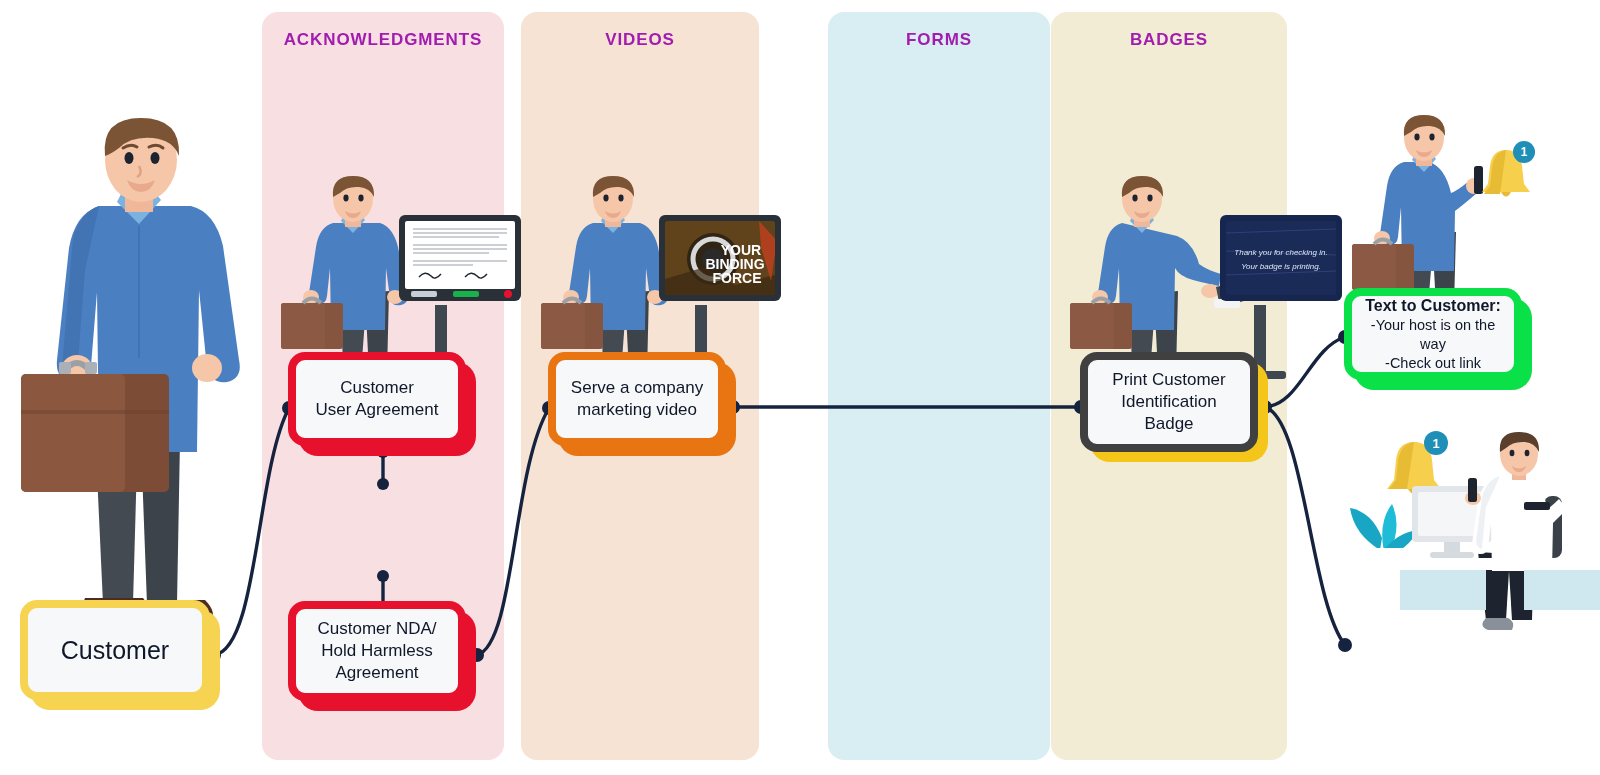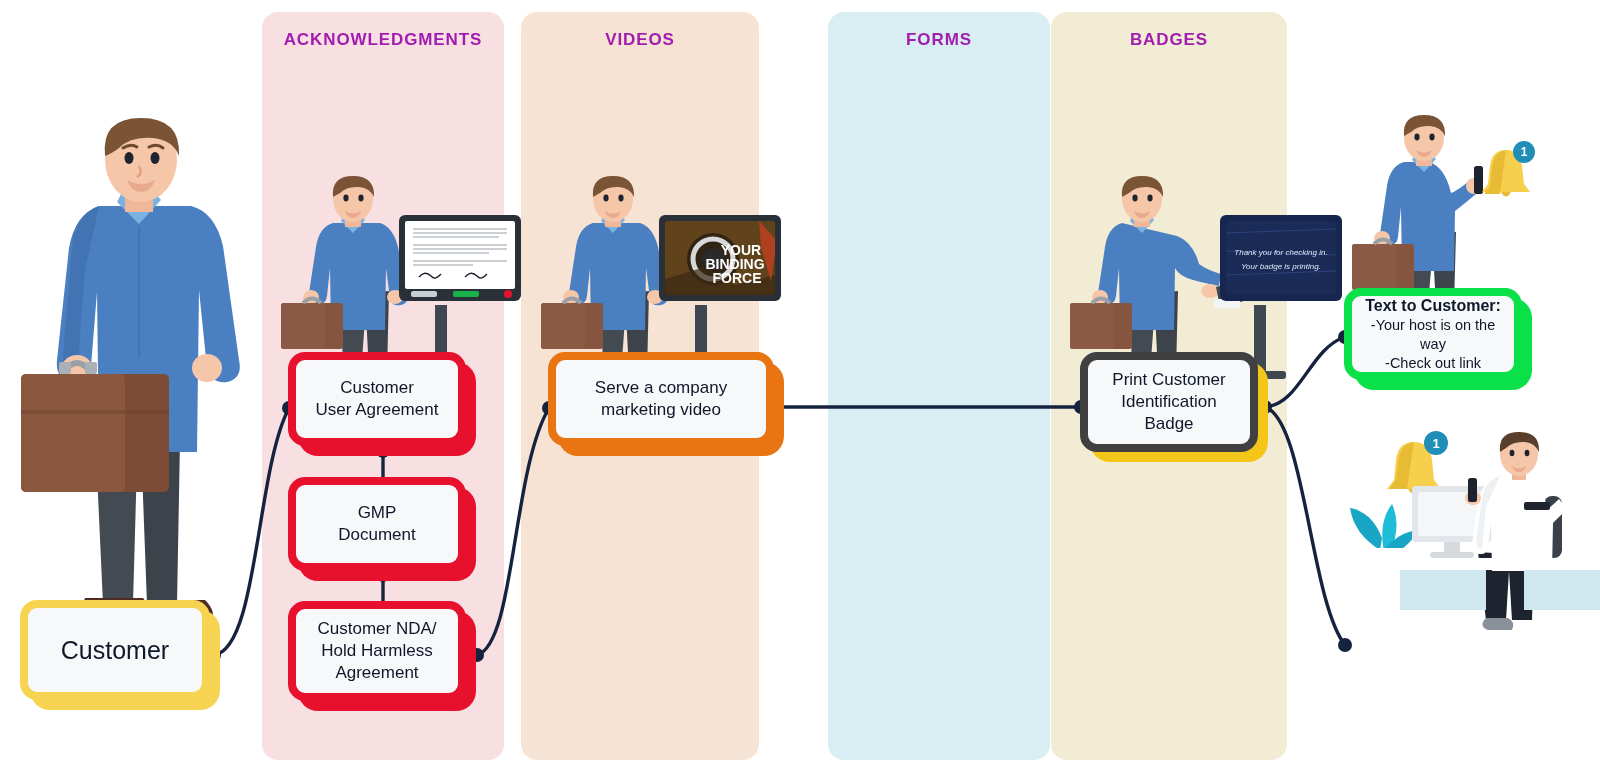--- a/index.html
+++ b/index.html
@@ -315,38 +315,31 @@
   </div>
 
   <div class="card" style="left:288px;top:352px;width:178px;height:94px;">
     <div class="back" style="background:#e8112d;"></div>
     <div class="front" style="border:8px solid #e8112d;white-space:pre-line;">
       <span class="lbl-md">Customer
 User Agreement</span>
     </div>
   </div>
 
-  <div class="card" style="left:288px;top:477px;width:178px;height:94px;">
-    <div class="back" style="background:#e8112d;"></div>
-    <div class="front" style="border:8px solid #e8112d;white-space:pre-line;">
-      <span class="lbl-md">GMP
-Document</span>
-    </div>
-  </div>
 
   <div class="card" style="left:288px;top:601px;width:178px;height:100px;">
     <div class="back" style="background:#e8112d;"></div>
     <div class="front" style="border:8px solid #e8112d;white-space:pre-line;">
       <span class="lbl-md">Customer NDA/
 Hold Harmless
 Agreement</span>
     </div>
   </div>
 
-  <div class="card" style="left:548px;top:352px;width:178px;height:94px;padding-left:48px;">
+  <div class="card" style="left:548px;top:352px;width:178px;height:94px;">
     <div class="back" style="background:#e87511;"></div>
     <div class="front" style="border:8px solid #e87511;white-space:pre-line;">
       <span class="lbl-md">Serve a company
 marketing video</span>
     </div>
   </div>
 
   <div class="card" style="left:1080px;top:352px;width:178px;height:100px;">
     <div class="back" style="background:#f5c61a;"></div>
     <div class="front" style="border:8px solid #404040;white-space:pre-line;">

